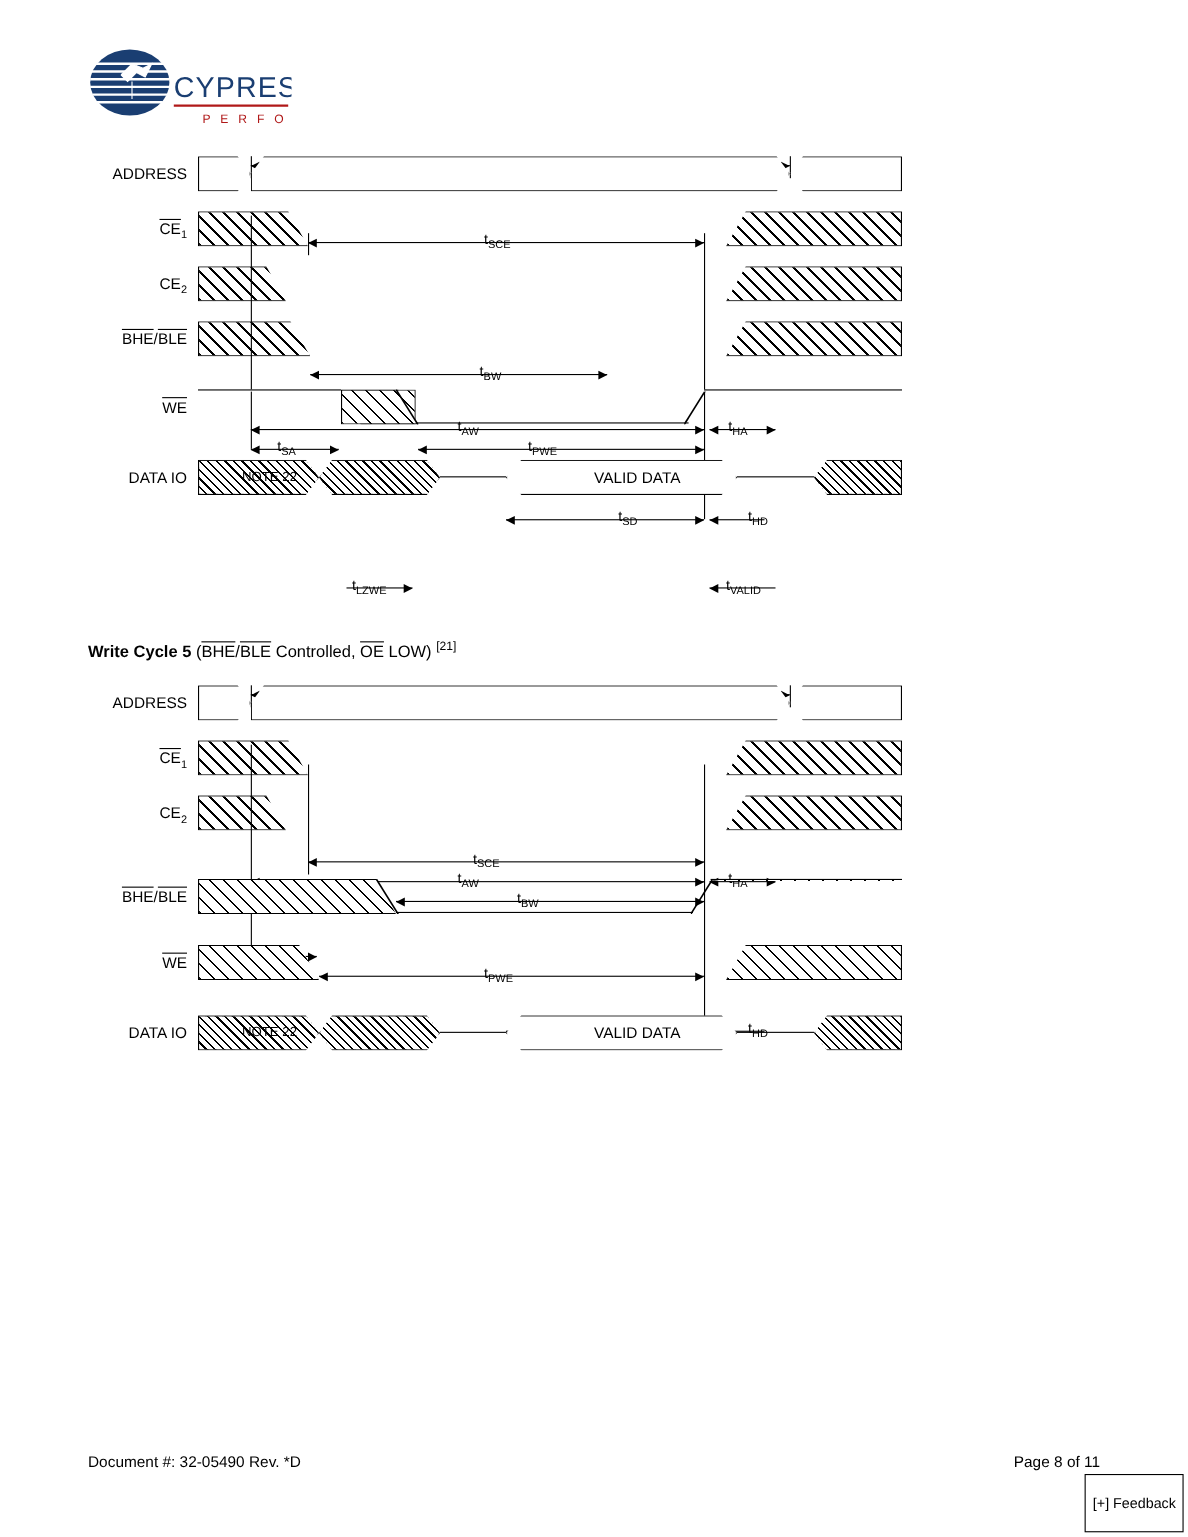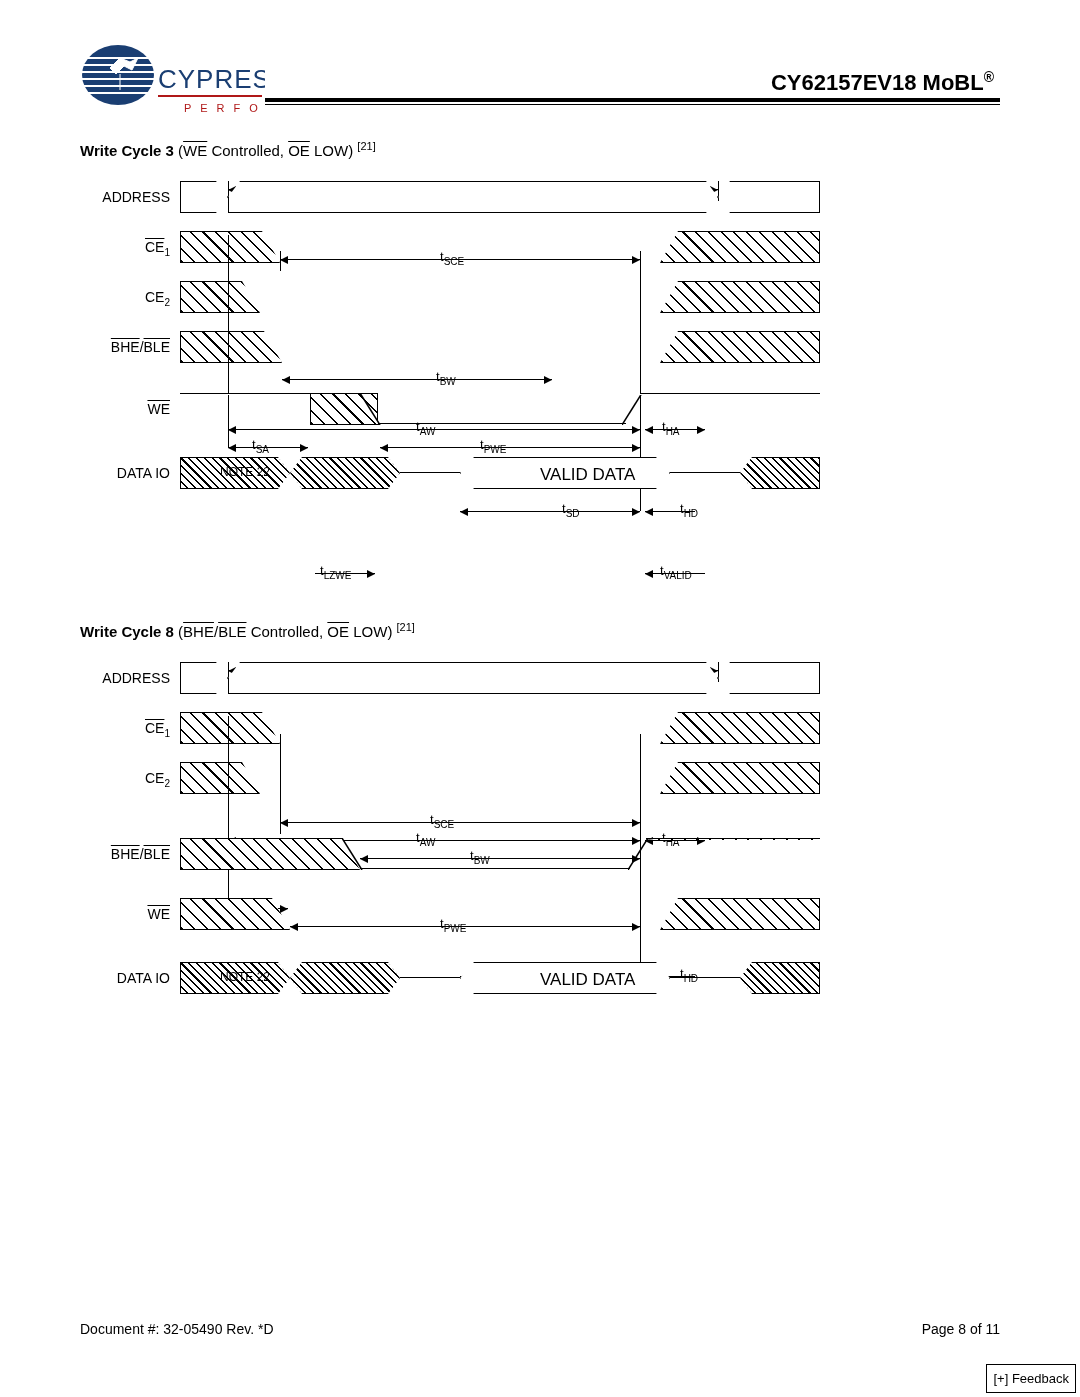--- a/index.html
+++ b/index.html
@@ -32,23 +32,23 @@
 .addr-bus .bar.mid { clip-path:polygon(12px 0,calc(100% - 12px) 0,100% 50%,calc(100% - 12px) 100%,0 100%,0 50%); left:48px; width:490px; }
 .data-valid { clip-path:polygon(14px 0,calc(100% - 14px) 0,100% 50%,calc(100% - 14px) 100%,14px 100%,0 50%); }
 .tlabel { position:absolute; font-size:13px; white-space:nowrap; }
 .tlabel sub { font-size:10px; }
 .dim { position:absolute; border-top:1px solid #000; height:1px; }
 .arr-l::before,.arr-r::after { content:''; position:absolute; top:-4px; width:0; height:0; border-top:4px solid transparent; border-bottom:4px solid transparent; }
 .arr-l::before { left:0; border-right:8px solid #000; }
 .arr-r::after { right:0; border-left:8px solid #000; }
 .vline { position:absolute; width:1px; background:#000; }
 .note { position:absolute; font-size:12px; }
-.center-text { position:absolute; font-size:17px; top:8px; }
+.center-text { position:absolute; font-size:14px; top:8px; }
 .footer { position:absolute; bottom:60px; left:80px; right:80px; display:flex; justify-content:space-between; font-size:14px; }
-.feedback { position:absolute; bottom:4px; right:4px; border:1px solid #000; padding:6px 6px; font-size:13px; }
+.feedback { position:absolute; bottom:4px; right:4px; border:1px solid #000; padding:18px 6px; font-size:13px; }
 </style>
 </head>
 <body>
 
 <div class="page">
 
 <div class="header">
   <div class="logo">
     <svg class="logo-svg" viewBox="0 0 185 80">
       <ellipse cx="38" cy="35" rx="36" ry="30" fill="#1a3e72"></ellipse>
@@ -59,31 +59,23 @@
             <line x1="2" y1="39" x2="74" y2="39"></line>
         <line x1="4" y1="46" x2="72" y2="46"></line>
             <line x1="8" y1="53" x2="68" y2="53"></line>
       </g>
       <path d="M30 28 L40 18 L50 22 L58 18 L52 30 L44 26 L36 34 L30 28 M40 34 L40 50" fill="#fff" stroke="#fff" stroke-width="1"></path>
       <text x="78" y="48" font-family="Arial" font-size="26" font-weight="normal" fill="#1a3e72" letter-spacing="1">CYPRESS</text>
       <line x1="78" y1="56" x2="182" y2="56" stroke="#b01818" stroke-width="2"></line>
       <text x="104" y="72" font-family="Arial" font-size="11" fill="#b01818" letter-spacing="3">P E R F O R M</text>
     </svg>
   </div>
-  <div class="hdr-right">
-    <div class="hdr-title"><span>CY62157EV18 MoBL</span><sup>®</sup></div>
-    <div class="rule-thick"></div>
-        <div class="rule-thin"></div>
-  </div>
-</div>
-
-
-<div class="subtitle">
-  <span>Write Cycle 3</span> <span class="norm"><span>(</span><span class="ov">WE</span><span> Controlled, </span><span class="ov">OE</span><span> LOW) </span><span class="ref">[21]</span></span>
-</div>
+</div>
+
+
 
 <div class="diagram" style="height:420px">
   <div class="vline" style="left:48px;top:0;height:20px"></div>
   <div class="vline" style="left:538px;top:0;height:20px"></div>
   <div class="dim arr-l arr-r" style="left:48px;width:490px;top:8px"></div>
   <div class="tlabel" style="left:280px;top:-2px"><span>t</span><sub>WC</sub></div>
 
   <div class="row addr-bus" style="margin-top:22px">
     <div class="rlabel">ADDRESS</div>
     <div class="bar" style="left:0;width:48px;clip-path:polygon(0 0,calc(100% - 12px) 0,100% 50%,calc(100% - 12px) 100%,0 100%)"></div>
@@ -158,21 +150,21 @@
     <div style="position:absolute;left:490px;top:15px;width:70px;border-top:1.5px solid #000"></div>
     <div class="bar cross" style="left:560px;width:80px;clip-path:polygon(12px 0,100% 0,100% 100%,12px 100%,0 50%)"></div>
   </div>
   <div class="dim arr-r" style="left:135px;width:60px;top:392px"></div>
   <div class="tlabel" style="left:140px;top:382px"><span>t</span><sub>LZWE</sub></div>
   <div class="dim arr-l" style="left:465px;width:60px;top:392px"></div>
   <div class="tlabel" style="left:480px;top:382px"><span>t</span><sub>VALID</sub></div>
 </div>
 
 <div class="subtitle">
-  <span>Write Cycle 8</span> <span class="norm"><span>(</span><span class="ov">BHE</span>/<span class="ov">BLE</span><span> Controlled, </span><span class="ov">OE</span><span> LOW) </span><span class="ref">[21]</span></span>
+  <span>Write Cycle 5</span> <span class="norm"><span>(</span><span class="ov">BHE</span>/<span class="ov">BLE</span><span> Controlled, </span><span class="ov">OE</span><span> LOW) </span><span class="ref">[21]</span></span>
 </div>
 
 <div class="diagram" style="height:380px">
   <div class="vline" style="left:48px;top:0;height:20px"></div>
   <div class="vline" style="left:538px;top:0;height:20px"></div>
   <div class="dim arr-l arr-r" style="left:48px;width:490px;top:8px"></div>
   <div class="tlabel" style="left:280px;top:-2px"><span>t</span><sub>WC</sub></div>
 
   <div class="row addr-bus" style="margin-top:22px">
     <div class="rlabel">ADDRESS</div>

